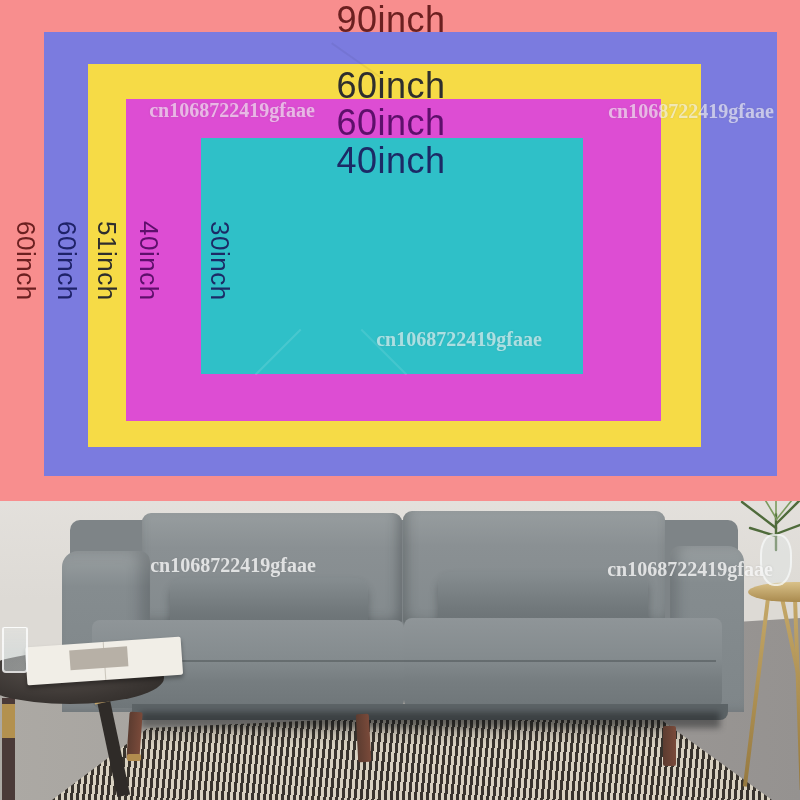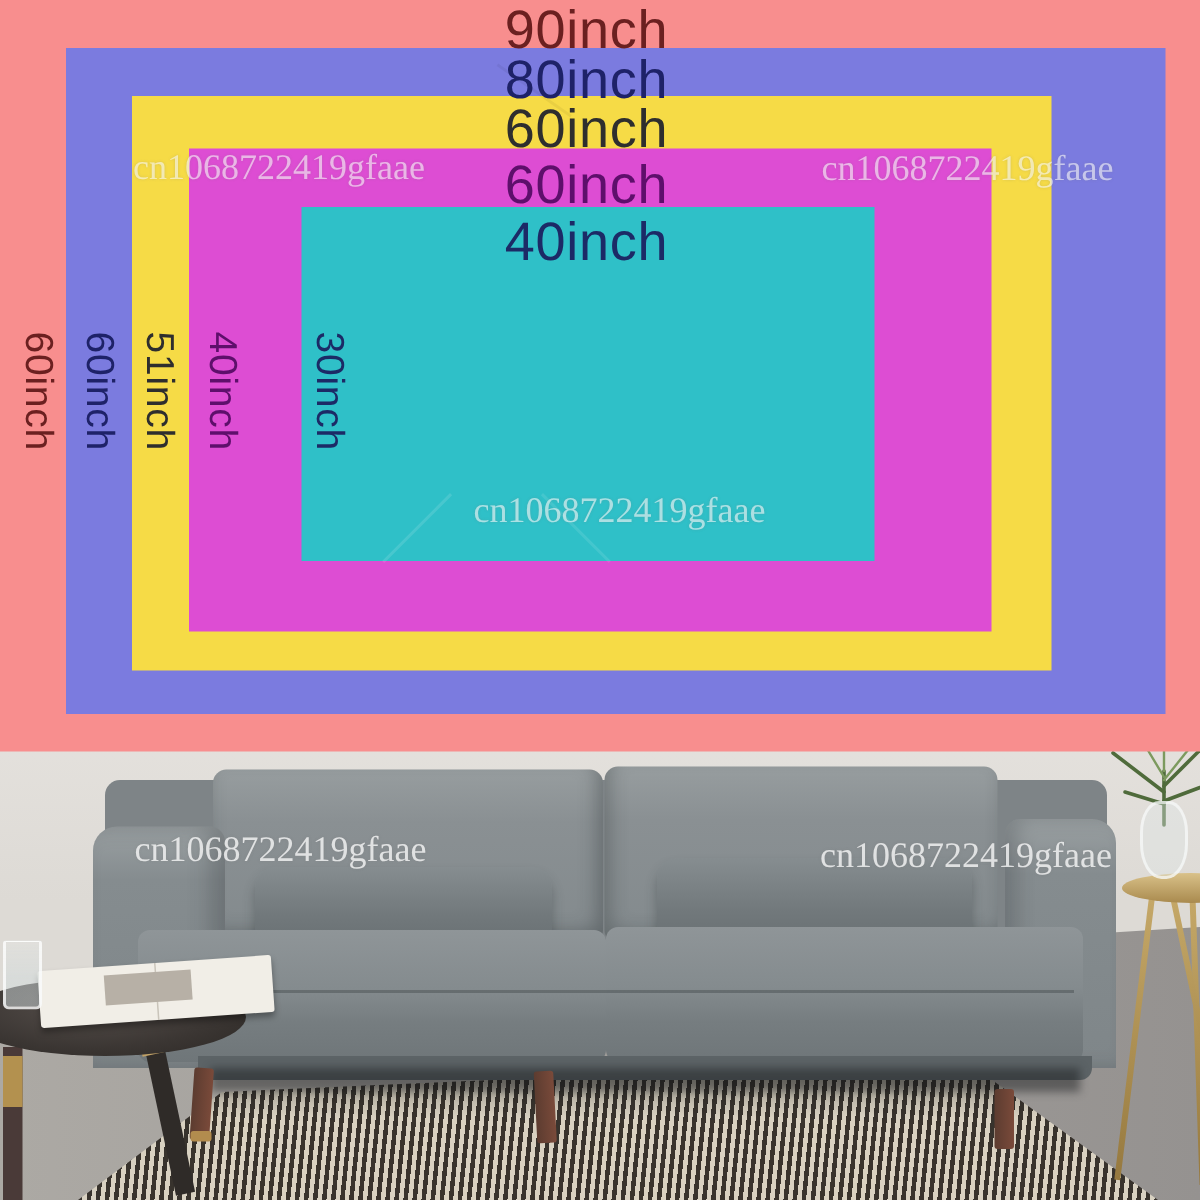--- a/index.html
+++ b/index.html
@@ -84,23 +84,23 @@
   .crease2{left:268px;top:342px;width:64px;height:64px;border-top:2px solid rgba(255,255,255,.12);transform:rotate(-45deg);}
   .crease3{left:330px;top:342px;width:64px;height:64px;border-top:2px solid rgba(255,255,255,.10);transform:rotate(45deg);}
 
   .top-label{transform:translateX(-50%);left:391px;font-size:36px;font-weight:500;letter-spacing:.5px;white-space:nowrap;}
   .tl0{top:-1px;} .tl1{top:32px;} .tl2{top:65px;} .tl3{top:102px;} .tl4{top:140px;}
   .side-label{writing-mode:vertical-rl;text-orientation:mixed;font-size:26px;font-weight:500;
               letter-spacing:.5px;top:221px;white-space:nowrap;}
   .sl0{left:10px;} .sl1{left:51px;} .sl2{left:91px;} .sl3{left:133px;} .sl4{left:204px;}
 
   
-  .wm{font-family:"Liberation Serif",serif;font-size:24px;font-weight:400;
+  .wm{font-family:"Liberation Serif",serif;font-size:20px;font-weight:700;
       color:rgba(255,255,255,.58);transform:translateX(-50%);white-space:nowrap;
-      text-shadow:0 0 2px rgba(120,120,120,.25);}
+      text-shadow:0 0 2px rgba(120,120,120,.25);margin-left:46px;}
   .wm1{left:186px;top:99px;}
   .wm2{left:645px;top:100px;}
   .wm3{left:413px;top:328px;}
   .wm4{left:187px;top:554px;color:rgba(255,255,255,.75);}
   .wm5{left:644px;top:558px;color:rgba(255,255,255,.75);}
 </style>
 </head>
 <body>
 
 <div class="stage">
@@ -171,21 +171,20 @@
     <div class="rect r1" style="background: rgb(123, 123, 223);"></div>
     <div class="rect r2" style="background: rgb(246, 219, 70);"></div>
     <div class="rect r3" style="background: rgb(221, 77, 211);"></div>
     <div class="rect r4" style="background: rgb(47, 192, 200);"></div>
 
     <div class="crease1"></div>
     <div class="crease2"></div>
     <div class="crease3"></div>
 
     <span class="top-label tl0" style="color: rgb(107, 32, 32);">90inch</span>
-    <span class="top-label tl1" style="color: rgb(30, 34, 104);">80inch</span>
     <span class="top-label tl2" style="color: rgb(46, 46, 46);">60inch</span>
     <span class="top-label tl3" style="color: rgb(94, 15, 107);">60inch</span>
     <span class="top-label tl4" style="color: rgb(28, 42, 102);">40inch</span>
 
     <span class="side-label sl0" style="color: rgb(107, 32, 32);">60inch</span>
     <span class="side-label sl1" style="color: rgb(30, 34, 104);">60inch</span>
     <span class="side-label sl2" style="color: rgb(46, 46, 46);">51inch</span>
     <span class="side-label sl3" style="color: rgb(94, 15, 107);">40inch</span>
     <span class="side-label sl4" style="color: rgb(28, 42, 102);">30inch</span>
   </div>

